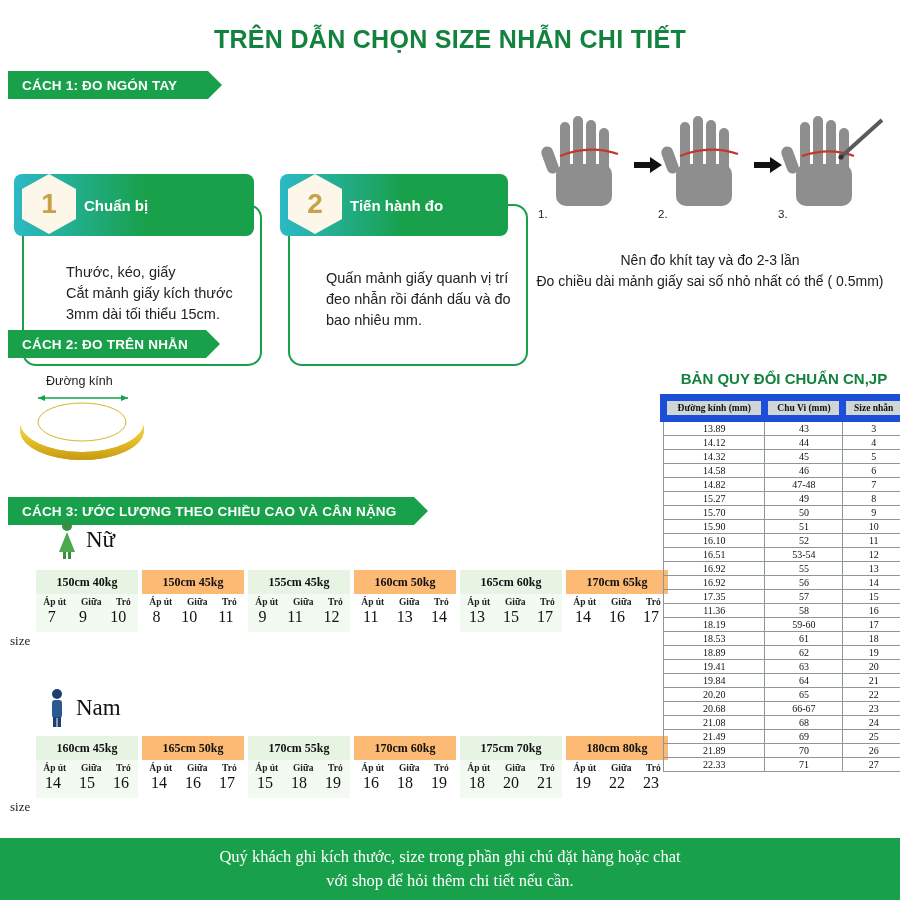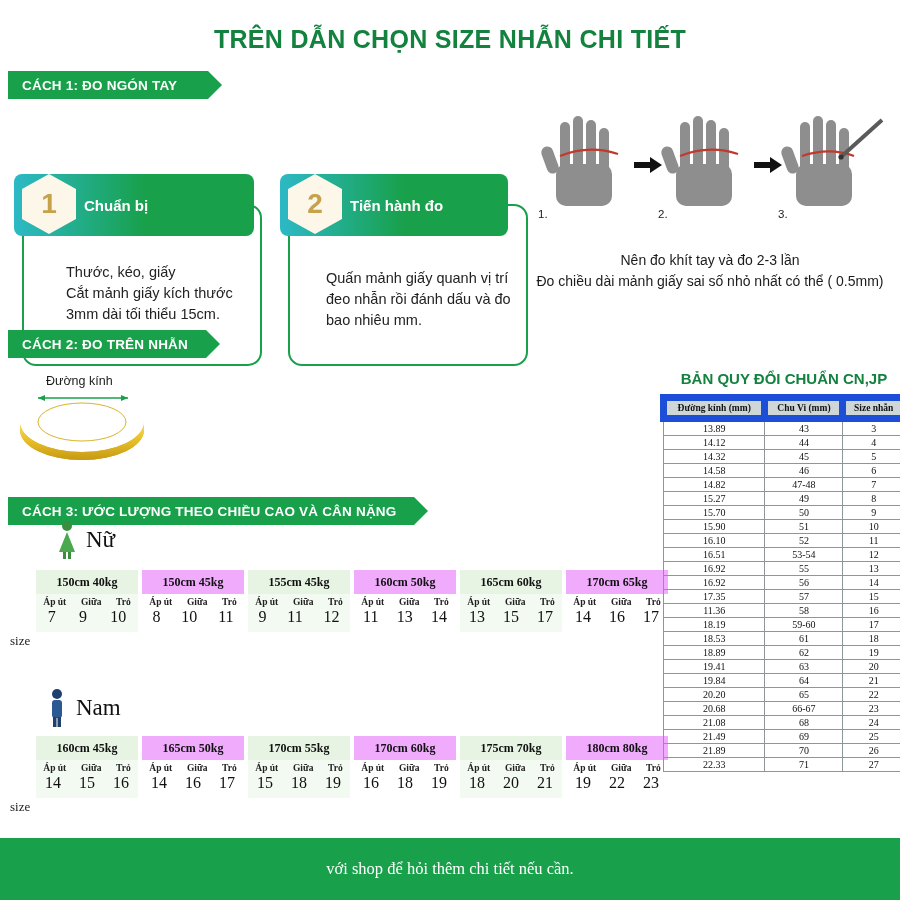--- a/index.html
+++ b/index.html
@@ -126,21 +126,21 @@
     color:#222;
   }
   .sizecol .vals{
     display:flex; justify-content:space-around;
     font-size:16px;
     font-family:"Liberation Serif", serif;
     padding:0 0 6px;
     color:#111;
   }
   .sizecol .body{ background:#f3faf1; }
-  .sizecol.white .hdr{ background:#f0abfc; }
+  .sizecol.white .hdr{ background:#fdba74; }
   .sizecol.white .body{ background:#ffffff; }
   .size-label{ position:absolute; font-size:13px; font-family:"Liberation Serif", serif; }
 
   
   .conv-title{
     position:absolute;
     color:#13823f;
     font-weight:bold;
     font-size:15px;
     text-align:center;
@@ -635,16 +635,17 @@
         </tr>
         <tr>
           <td>22.33</td>
           <td>71</td>
           <td>27</td>
         </tr>
       </tbody>
     </table>
 
   <div class="footer">
+    <div>Quý khách ghi kích thước, size trong phần ghi chú đặt hàng hoặc chat</div>
     <div>với shop để hỏi thêm chi tiết nếu cần.</div>
   </div>
 
 </div>
 
 </body></html>

